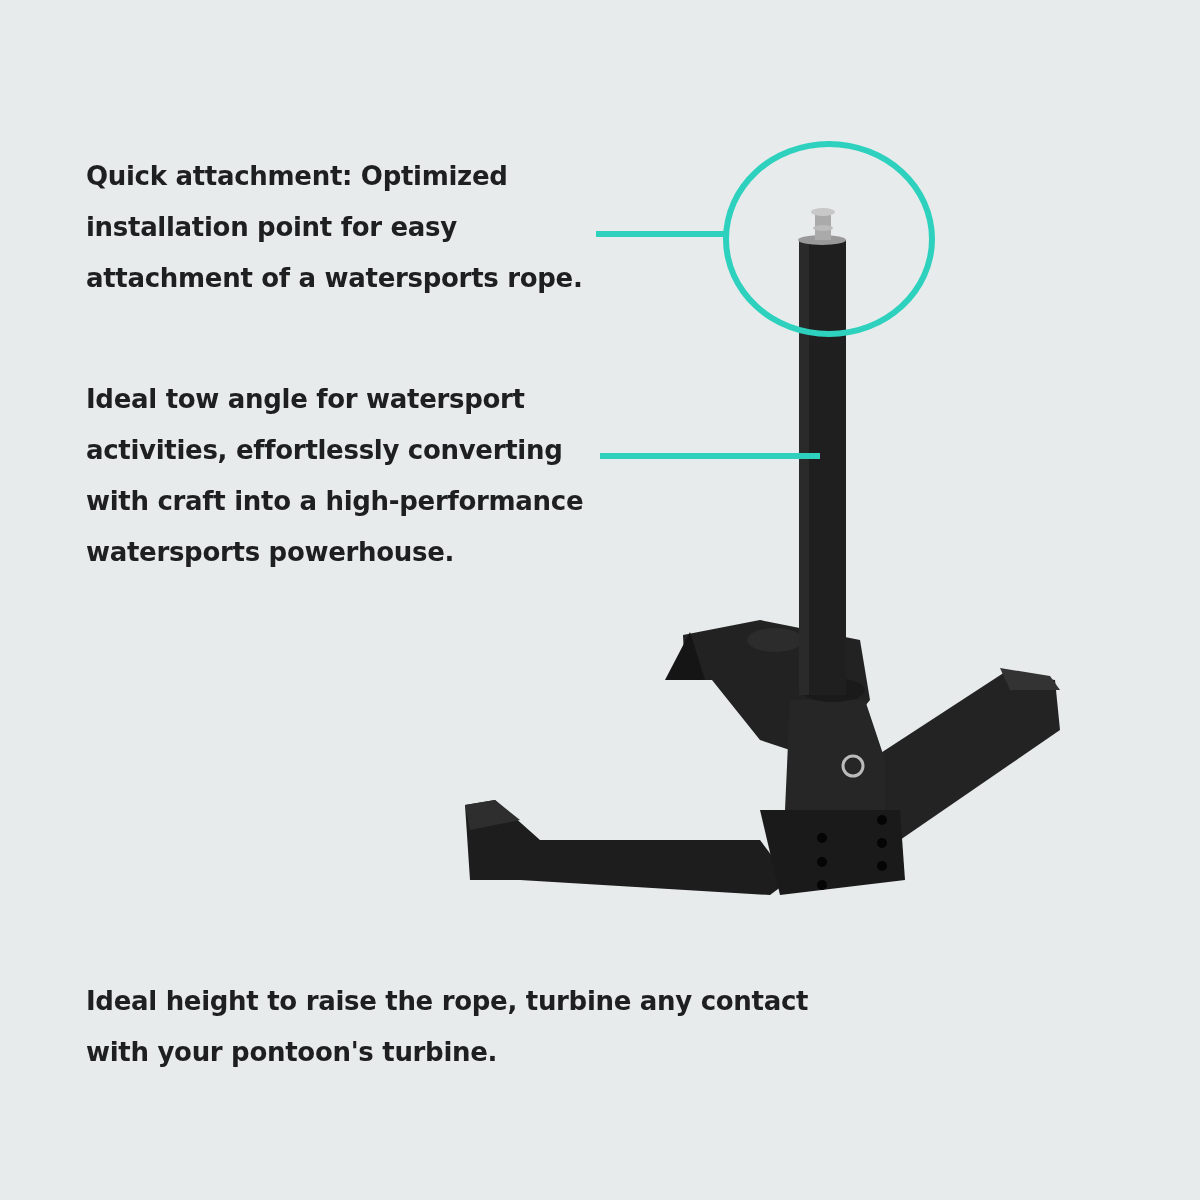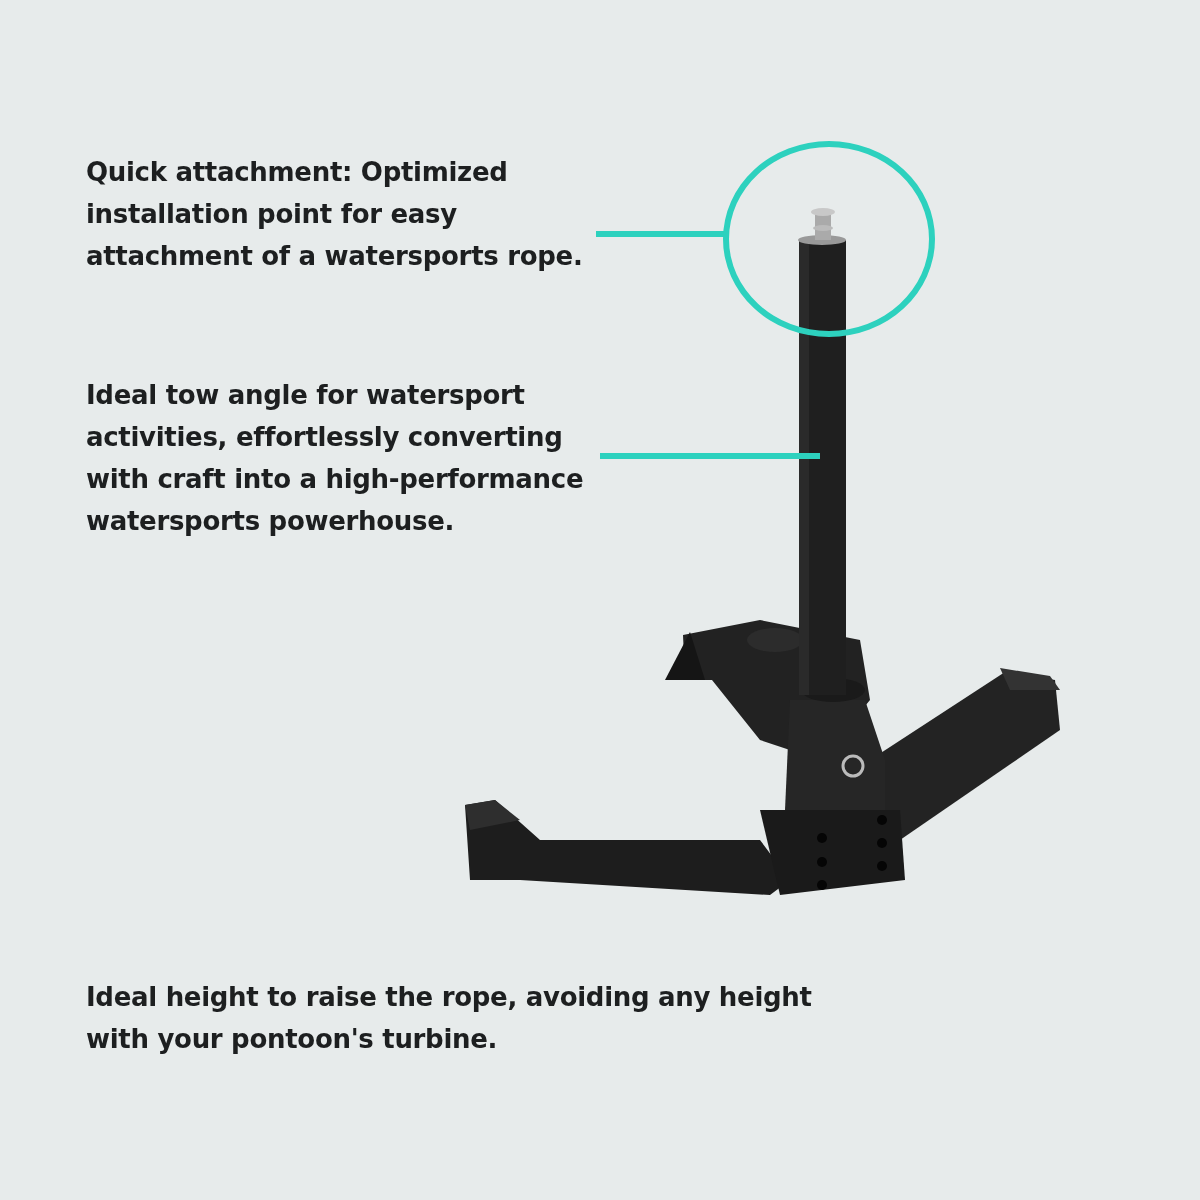--- a/index.html
+++ b/index.html
@@ -1,33 +1,33 @@
 <!DOCTYPE html>
 <html><head>
 <meta charset="utf-8">
 <style>
   html, body { margin:0; padding:0; }
   body { width:1200px; height:1200px; background:#e7ebeb; position:relative; overflow:hidden;
     font-family:"DejaVu Sans", sans-serif; color:#1d1f20; }
-  .txt { position:absolute; left:86px; font-weight:bold; font-size:26px; line-height:42px; letter-spacing:-0.3px; }
+  .txt { position:absolute; left:86px; font-weight:bold; font-size:26px; line-height:51px; letter-spacing:-0.3px; }
   .t1 { top:151px; width:520px; }
   .t2 { top:374px; width:520px; }
   .t3 { top:976px; width:760px; }
   .leader { position:absolute; height:6px; background:#2dd1be; }
   .l1 { left:596px; top:231px; width:128px; }
   .l2 { left:600px; top:453px; width:220px; }
   .circle { position:absolute; left:723px; top:141px; width:200px; height:184px; border:6px solid #2dd1be; border-radius:50%; }
   svg.product { position:absolute; left:0; top:0; }
 </style>
 </head>
 <body>
 
 <div class="txt t1">Quick attachment: Optimized installation point for easy attachment of a watersports rope.</div>
 <div class="txt t2">Ideal tow angle for watersport activities, effortlessly converting with craft into a high-performance watersports powerhouse.</div>
-<div class="txt t3">Ideal height to raise the rope, avoiding any height with your pontoon's turbine.</div>
+<div class="txt t3">Ideal height to raise the rope, turbine any contact with your pontoon's turbine.</div>
 
 <svg class="product" width="1200" height="1200" viewBox="0 0 1200 1200">
 
   <path d="M683 635 L760 620 L860 640 L870 700 L820 760 L760 740 L712 680 L685 680 Z" fill="#222"></path>
   <path d="M665 680 L690 632 L705 680 Z" fill="#151515"></path>
   <ellipse cx="775" cy="640" rx="28" ry="12" fill="#2c2c2c"></ellipse>
 
   <path d="M870 760 L1005 672 L1055 680 L1060 730 L900 840 L870 820 Z" fill="#232323"></path>
   <path d="M1000 668 L1050 676 L1060 690 L1010 690 Z" fill="#333"></path>
 

